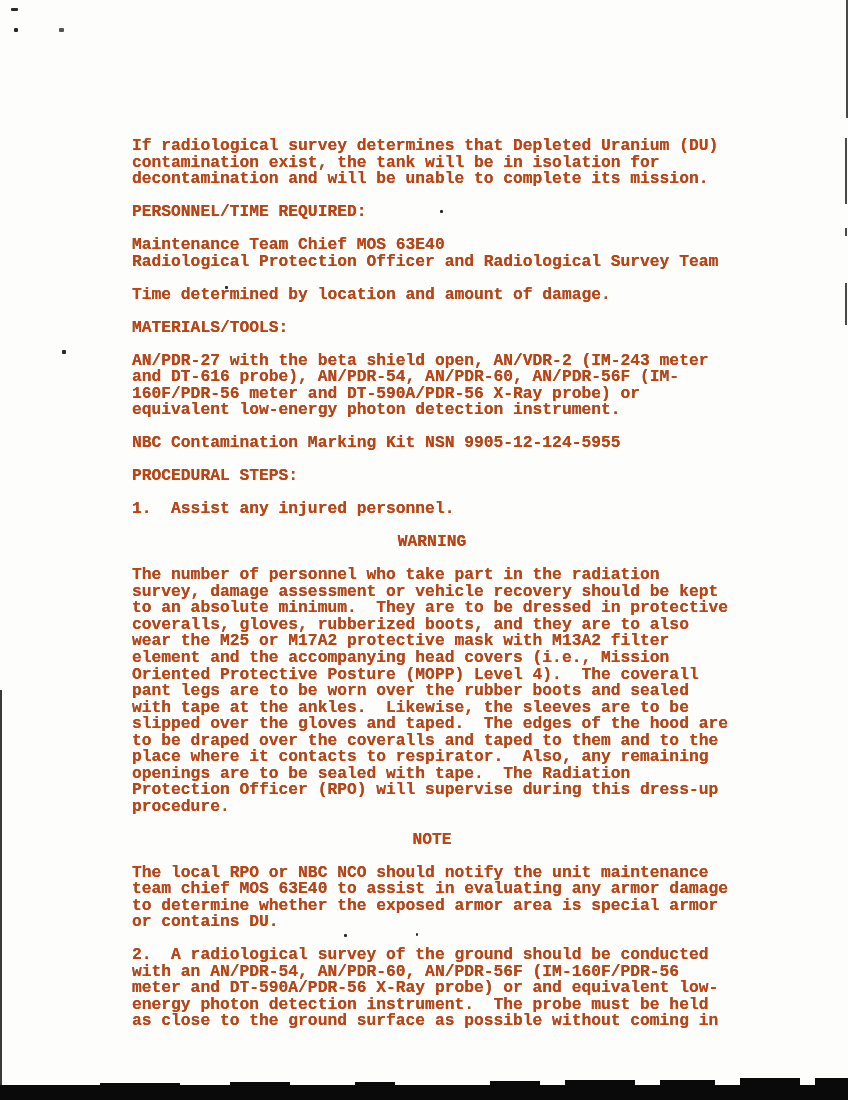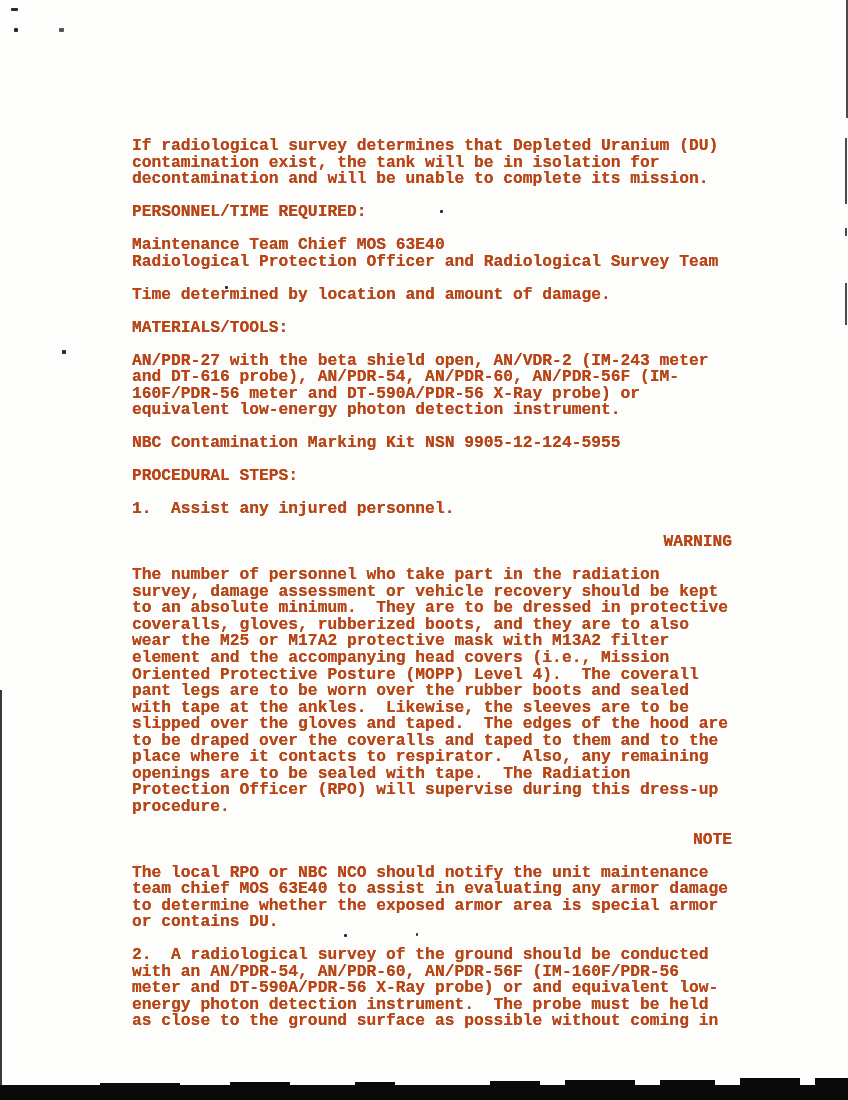--- a/index.html
+++ b/index.html
@@ -23,21 +23,21 @@
     font-family: "Liberation Mono", monospace;
     font-weight: bold;
     font-size: 16.3px;
     line-height: 16.52px;
     color: #c2410c;
     white-space: pre;
     text-shadow: 0 0 0.5px rgba(20,20,20,0.6);
     margin-left: 32px;
   }
   .doc .line { height: 16.52px; }
-  .doc .line.center { text-align: right; white-space: normal; }
+  .doc .line.center { text-align: center; white-space: normal; }
   .speck {
     position: absolute;
     background: #2a2a2a;
     border-radius: 1px;
   }
   .edge-seg {
     position: absolute;
     background: #4a4a4a;
   }
   .left-line {

